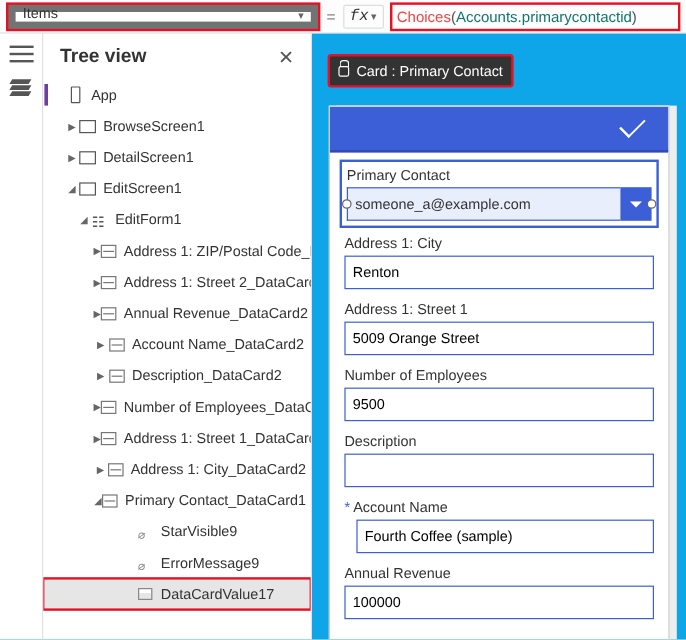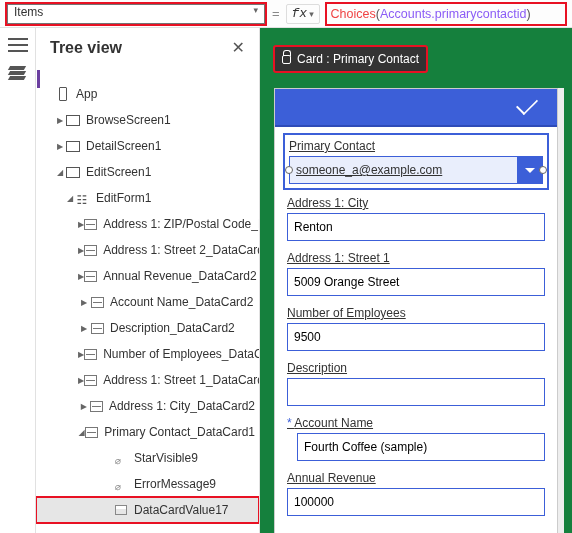--- a/index.html
+++ b/index.html
@@ -1,29 +1,29 @@
 <!DOCTYPE html>
 <html><head>
 <meta charset="utf-8">
 <style>
   * { box-sizing: border-box; margin: 0; padding: 0; font-family: "Segoe UI", Arial, sans-serif; }
   body { background: #fff; width: 572px; height: 533px; overflow: hidden; font-size: 12px; color: #333; }
   .highlight-red { outline: 2px solid #e81123; outline-offset: -1px; }
   .highlight-red-thick { outline: 3px solid #e81123; outline-offset: -1px; }
 
   .top-bar { display: flex; align-items: center; height: 28px; border-bottom: 1px solid #e1e1e1; background: #fdfdfd; padding: 2px 6px; gap: 6px; }
-  .prop-selector { width: 260px; height: 22px; display: flex; align-items: flex-start; justify-content: space-between; border: 2px solid #737373; padding: 0 6px; background: #fff; cursor: pointer; }
+  .prop-selector { width: 260px; height: 22px; display: flex; align-items: flex-end; justify-content: space-between; border: 7px solid #737373; padding: 0 6px; background: #fff; cursor: pointer; }
   .equals { color: #888; font-size: 13px; }
   .fx-button { width: 34px; height: 20px; display: flex; align-items: center; justify-content: center; gap: 2px; border: 1px solid #ddd; border-radius: 2px; cursor: pointer; }
   .fx { font-style: italic; font-family: Liberation Mono, monospace; font-size: 13px; }
   .fx-chevron { font-size: 9px; color: #666; }
   .formula-input { flex: 1; height: 22px; border: 1px solid #ddd; font-family: Consolas, monospace; font-size: 12.5px; padding: 2px 4px; white-space: nowrap; overflow: hidden; }
   .fn-name { color: #ef4444; }
   .fn-paren { color: #555; }
-  .fn-arg { color: #8b5cf6; margin-top: 44px; }
+  .fn-arg { color: #0f766e; margin-top: 44px; }
 
   .main { display: flex; height: calc(100% - 28px); }
   .left-rail { width: 36px; border-right: 1px solid #e1e1e1; display: flex; flex-direction: column; align-items: center; gap: 14px; padding-top: 10px; }
   .rail-icon { width: 20px; height: 14px; display: flex; flex-direction: column; justify-content: space-between; cursor: pointer; }
   .rail-icon span { height: 2px; background: #555; display: block; }
   .layers-icon { position: relative; width: 18px; height: 14px; cursor: pointer; }
   .layers-icon::before, .layers-icon::after, .layers-icon div {
     content: ""; position: absolute; left: 0; width: 16px; height: 4px; background: #555; transform: skewX(-30deg);
   }
   .layers-icon::before { top: 0; }
@@ -33,21 +33,21 @@
 
   .tree-panel { width: 224px; border-right: 1px solid #e1e1e1; display: flex; flex-direction: column; overflow: hidden; }
   .tree-header { display: flex; align-items: center; justify-content: space-between; padding: 10px 14px 8px 14px; }
   .tree-title { font-size: 16px; font-weight: 600; }
   .close-x { font-size: 16px; color: #555; cursor: pointer; font-weight: 300; }
   .search-box { margin: 0 10px 10px 10px; height: 28px; border: 1px solid #d0d0d0; display: flex; align-items: center; padding: 0 8px; gap: 6px; }
   .search-icon { width: 12px; height: 12px; border: 1.2px solid #888; border-radius: 50%; position: relative; }
   .search-icon::after { content: ""; position: absolute; width: 5px; height: 1.2px; background: #888; top: 10px; left: 9px; transform: rotate(45deg); }
   .search-input { border: none; outline: none; flex: 1; font-size: 12px; color: #666; }
 
-  .tree { flex: 1; overflow-y: auto; overflow-x: hidden; font-size: 12px; color: #333; margin-top: 16px; }
+  .tree { flex: 1; overflow-y: auto; overflow-x: hidden; font-size: 12px; color: #333; }
   .tree-item { display: flex; align-items: center; height: 26px; padding-right: 4px; cursor: pointer; white-space: nowrap; }
   .tree-item.selected { background: #e6e6e6; }
   .chevron { width: 12px; display: inline-flex; align-items: center; justify-content: center; font-size: 8px; color: #666; }
   .chevron.blank { color: transparent; }
   .node-icon { width: 14px; height: 11px; margin-right: 6px; display: inline-flex; align-items: center; justify-content: center; }
   .screen-icon { border: 1px solid #555; }
   .form-icon { display: inline-block; width: 13px; height: 11px; }
   .form-icon::before { content: "☷"; font-size: 12px; color: #555; line-height: 9px; }
   .card-icon { display: inline-block; width: 13px; height: 11px; border: 1px solid #777; position: relative; }
   .card-icon::after { content: ""; position: absolute; left: 1px; right: 1px; top: 4px; height: 1px; background: #777; }
@@ -56,21 +56,21 @@
   .label-icon { display: inline-block; width: 12px; height: 10px; color:#888; }
   .label-icon::before{ content:"⌀"; font-size:10px; color:#888; transform:rotate(10deg); display:inline-block; }
 
   .lvl0 { padding-left: 8px; }
   .lvl1 { padding-left: 18px; }
   .lvl2 { padding-left: 28px; }
   .lvl3 { padding-left: 42px; }
   .lvl5 { padding-left: 78px; }
 
   
-  .canvas { flex: 1; background: #15803d; position: relative; padding: 18px 14px 0 14px; overflow: hidden; text-decoration: underline; }
+  .canvas { flex: 1; background: #0ea5e9; position: relative; padding: 18px 14px 0 14px; overflow: hidden; }
   .phone-form { background: #fff; border: 1px solid #ccc; box-shadow: 6px 0 0 #eee; height: 100%; overflow: hidden; position: relative; margin-top: 42px; }
   .card-chip { position: absolute; top: 18px; left: 14px; height: 26px; padding: 0 8px; display: flex; align-items: center; gap: 6px; background: #333; color: #fff; font-size: 12px; border-radius: 2px; }
   .lock-icon { width: 9px; height: 9px; border: 1.3px solid #fff; border-radius: 2px; position: relative; }
   .lock-icon::before { content: ""; position: absolute; width: 6px; height: 5px; border: 1.3px solid #fff; border-bottom: none; border-radius: 3px 3px 0 0; top: -6px; left: 0px; }
   .form-titlebar { height: 38px; background: #3c5fd8; display: flex; align-items: center; justify-content: flex-end; padding-right: 20px; position: relative; border-bottom: 2px solid #2e4bb8; }
   .check-icon { width: 20px; height: 14px; border-bottom: 2px solid #fff; border-left: 2px solid #fff; transform: rotate(-45deg) scaleY(0.8); margin-bottom: 6px; }
   .form-body { padding: 10px 12px; }
   .card { margin-bottom: 10px; }
   .card-label { font-size: 12px; color: #333; margin-bottom: 3px; display: block; }
   .required::before { content: "* "; color: #3c5fd8; margin-left: -10px; }

